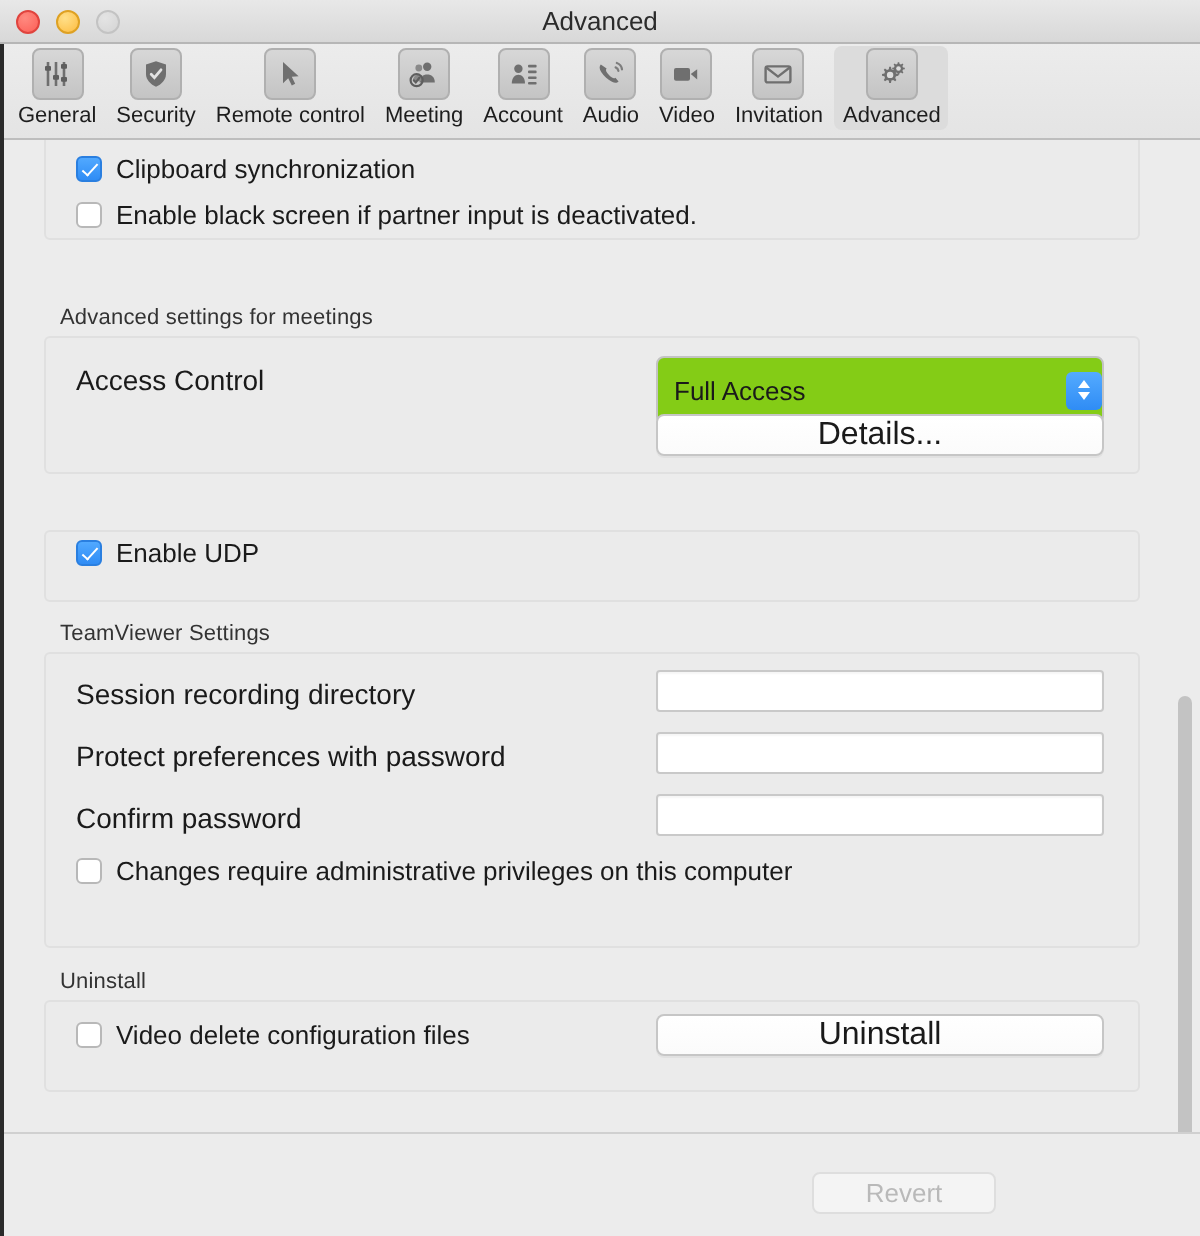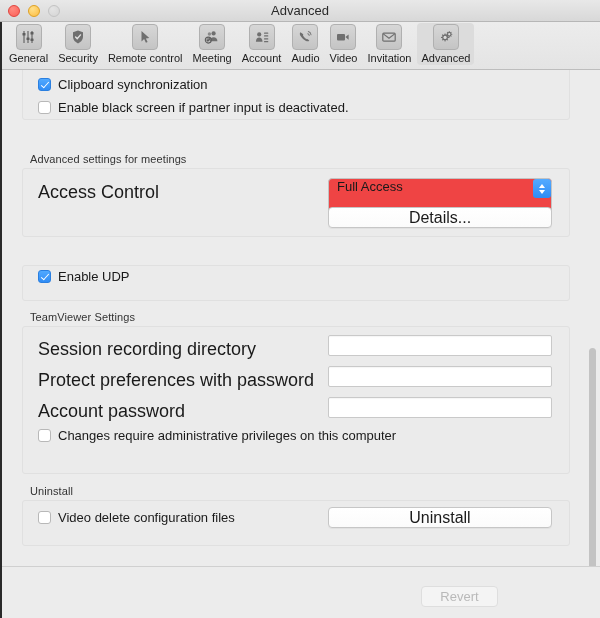--- a/index.html
+++ b/index.html
@@ -170,35 +170,35 @@
   }
   .cb-label {
     font-size: 13px;
     color: #1a1a1a;
     margin-left: 7px;
     white-space: nowrap;
   }
 
   .field-label {
     position: absolute;
-    font-size: 18px;
+    font-size: 14px;
     color: #1a1a1a;
     white-space: nowrap;
   }
 
   
   .popup {
     position: absolute;
     height: 34px;
-    background: #ef4444;
+    background: #84cc16;
     border: 1px solid #c3c3c3;
     border-radius: 4px;
     box-sizing: border-box;
     display: flex;
-    align-items: flex-start;
+    align-items: center;
     box-shadow: 0 1px 0 rgba(0,0,0,0.05);
   }
   .popup .pv {
     font-size: 13px;
     color: #1a1a1a;
     padding-left: 8px;
     flex: 1 1 auto;
     white-space: nowrap;
   }
   .popup .stepper {
@@ -272,21 +272,21 @@
   
   #footer {
     position: relative;
     height: 50px;
     background: #ececec;
   }
   #footer .fbtn {
     position: absolute;
     top: 19px;
     height: 21px;
-    width: 77px;
+    width: 92px;
     border: 1px solid #dedede;
     border-radius: 4px;
     background: #f4f4f4;
     box-sizing: border-box;
     display: flex;
     align-items: center;
     justify-content: center;
     font-size: 13px;
     color: #b9b9b9;
   }
@@ -475,21 +475,21 @@
       <div class="group-title" style="top:241px;">TeamViewer Settings</div>
 
       <div class="panel" style="top:256px; height:148px;"></div>
 
       <div class="field-label" style="left:38px; top:269px;">Session recording directory</div>
       <input class="textfield" type="text" style="left: 328px; top: 265px; width: 224px;" placeholder="">
 
       <div class="field-label" style="left:38px; top:300px;">Protect preferences with password</div>
       <input class="textfield" type="password" style="left: 328px; top: 296px; width: 224px;" placeholder="">
 
-      <div class="field-label" style="left:38px; top:331px;">Account password</div>
+      <div class="field-label" style="left:38px; top:331px;">Confirm password</div>
       <input class="textfield" type="password" style="left: 328px; top: 327px; width: 224px;" placeholder="">
 
       <div class="cb-row" style="left:38px; top:358px;">
         <span class="checkbox off"></span>
         <span class="cb-label">Changes require administrative privileges on this computer</span>
       </div>
 
       <div class="group-title" style="top:415px;">Uninstall</div>
 
       <div class="panel" style="top:430px; height:46px;"></div>

